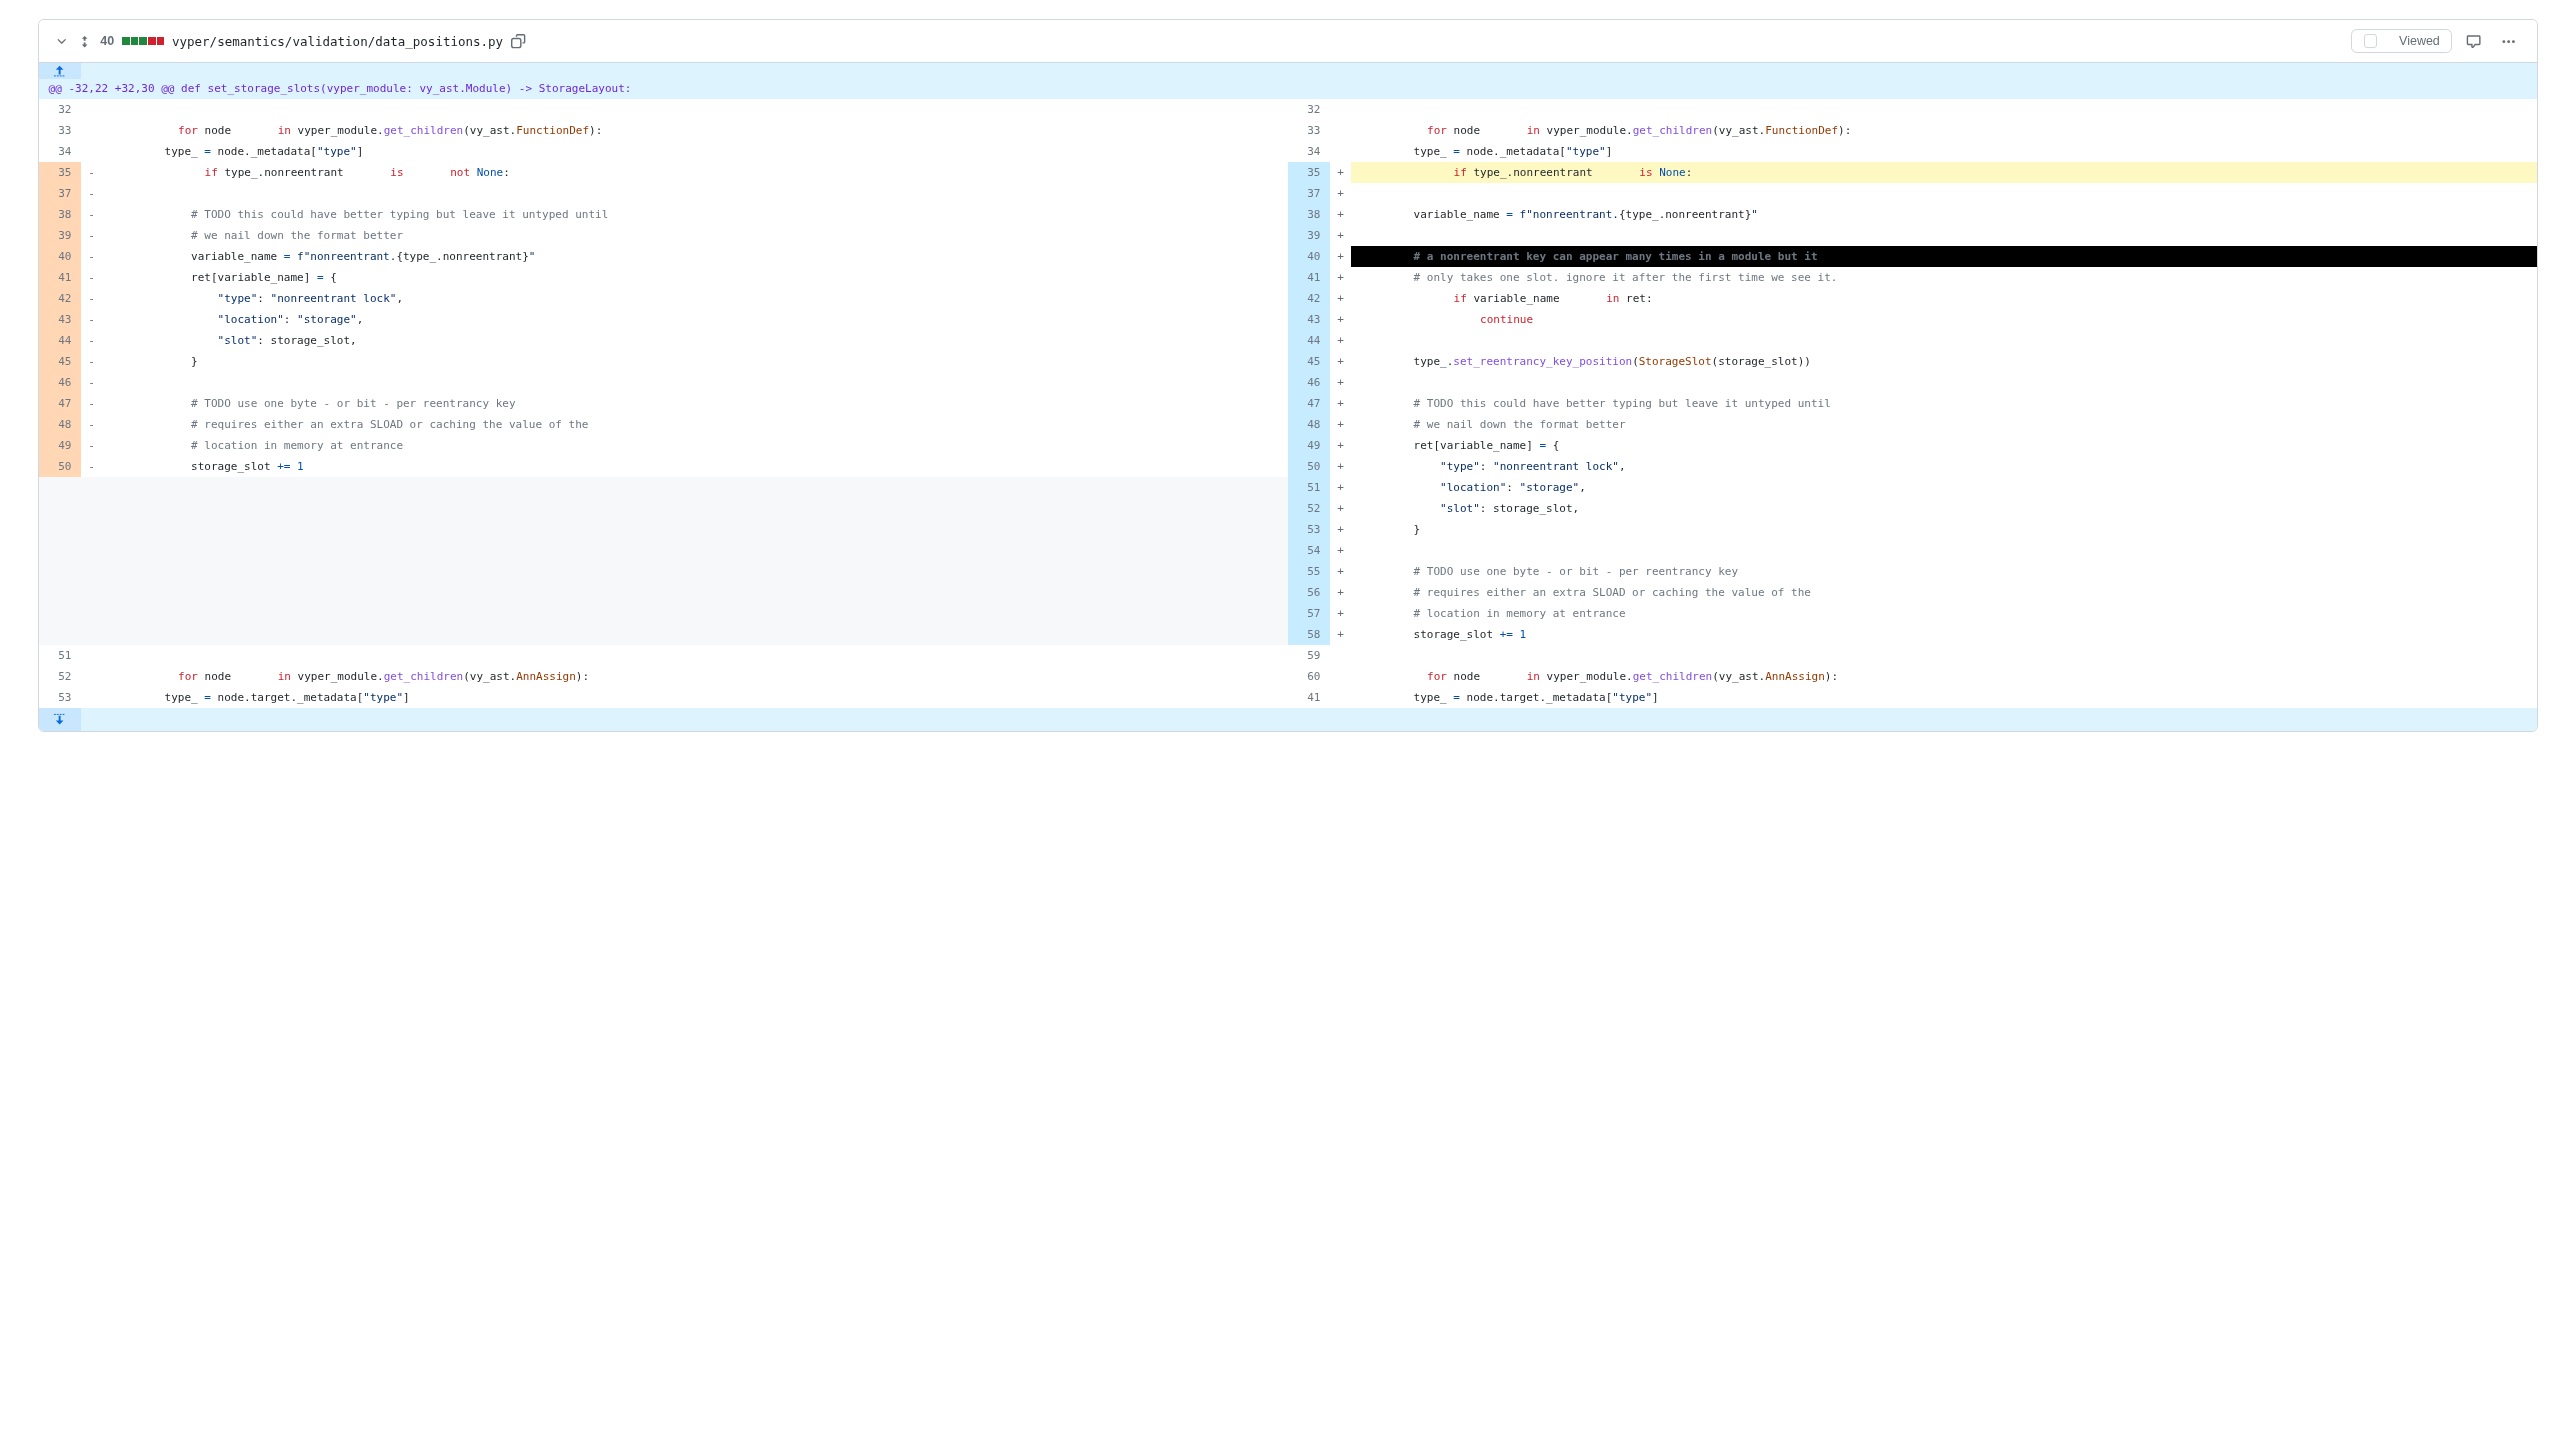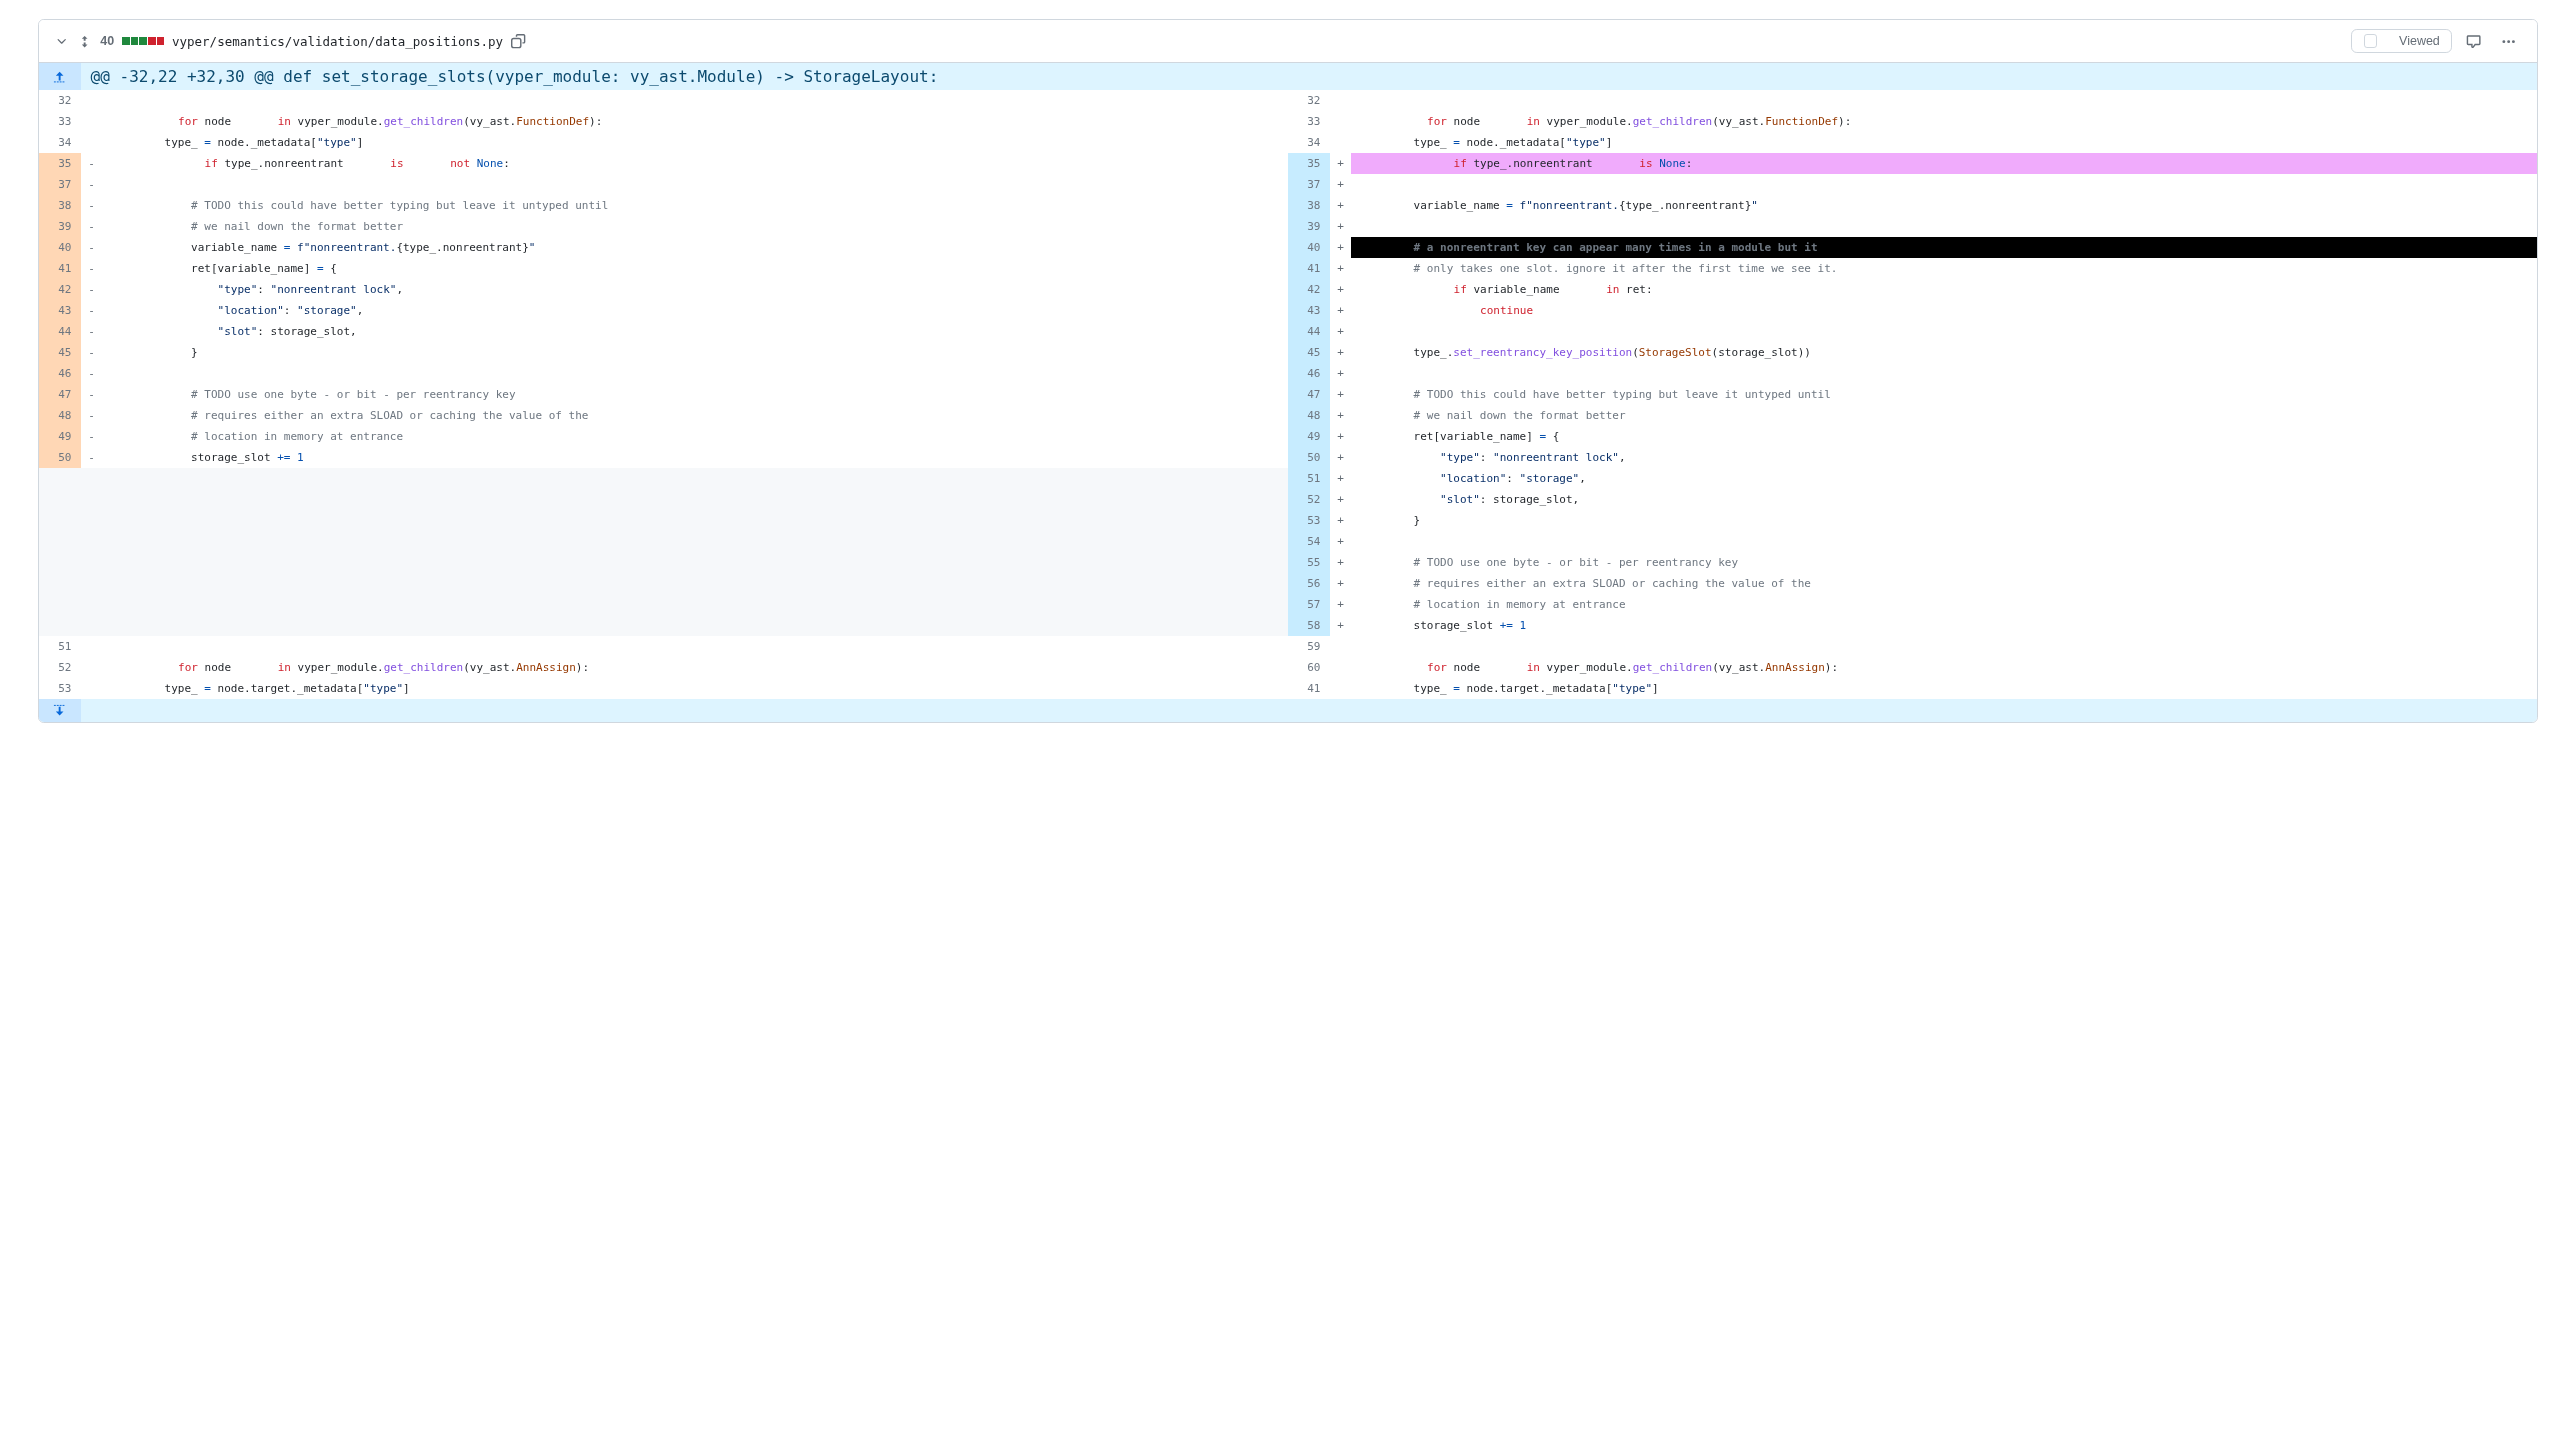--- a/index.html
+++ b/index.html
@@ -88,24 +88,25 @@
     width: 27px;
     height: 27px;
     display: inline-flex;
     align-items: center;
     justify-content: center;
     color: #656d76;
     cursor: pointer;
   }
   .hunk-header {
     background: #ddf4ff;
-    color: #0c4a6e;
+    color: #6d28d9;
     font-family: ui-monospace, SFMono-Regular, Menlo, monospace;
-    font-size: 16px;
+    font-size: 11px;
     display: flex;
+    flex-direction: column;
   }
   .hunk-expand {
     width: 42px;
     background: #c9e6ff;
     display: flex;
     align-items: center;
     justify-content: center;
     color: #0969da;
     cursor: pointer;
   }
@@ -264,21 +265,21 @@
           <td class="lineno row-ctx" style="background: rgb(255, 255, 255);">34</td>
           <td class="marker row-ctx"></td>
           <td class="code row-ctx"><span>        type_ </span><span class="tk-op">=</span><span> node._metadata[</span><span class="tk-str">"type"</span><span>]</span></td>
         </tr>
         <tr>
           <td class="lineno row-del" style="background: rgb(255, 215, 181);">35</td>
           <td class="marker row-del" style="background: rgb(255, 255, 255);">-</td>
           <td class="code row-del" style="background: rgb(255, 255, 255);"><span>        </span><span class="tk-kw">if</span><span> type_.nonreentrant </span><span class="tk-kw">is</span><span> </span><span class="tk-kw">not</span><span> </span><span class="tk-num">None</span><span>:</span></td>
           <td class="lineno row-add" style="background: rgb(199, 236, 255);">35</td>
           <td class="marker row-add" style="background: rgb(255, 255, 255);">+</td>
-          <td class="code row-add" style="background: #f0abfc;"><span>        </span><span class="tk-kw">if</span><span> type_.nonreentrant </span><span class="tk-kw">is</span><span> </span><span class="tk-num">None</span><span>:</span></td>
+          <td class="code row-add" style="background: #fef9c3;"><span>        </span><span class="tk-kw">if</span><span> type_.nonreentrant </span><span class="tk-kw">is</span><span> </span><span class="tk-num">None</span><span>:</span></td>
         </tr>
         <tr>
           <td class="lineno row-del" style="background: rgb(255, 215, 181);">37</td>
           <td class="marker row-del" style="background: rgb(255, 255, 255);">-</td>
           <td class="code row-del" style="background: rgb(255, 255, 255);"><span></span></td>
           <td class="lineno row-add" style="background: rgb(199, 236, 255);">37</td>
           <td class="marker row-add" style="background: rgb(255, 255, 255);">+</td>
           <td class="code row-add" style="background: rgb(255, 255, 255);"><span></span></td>
         </tr>
         <tr>

